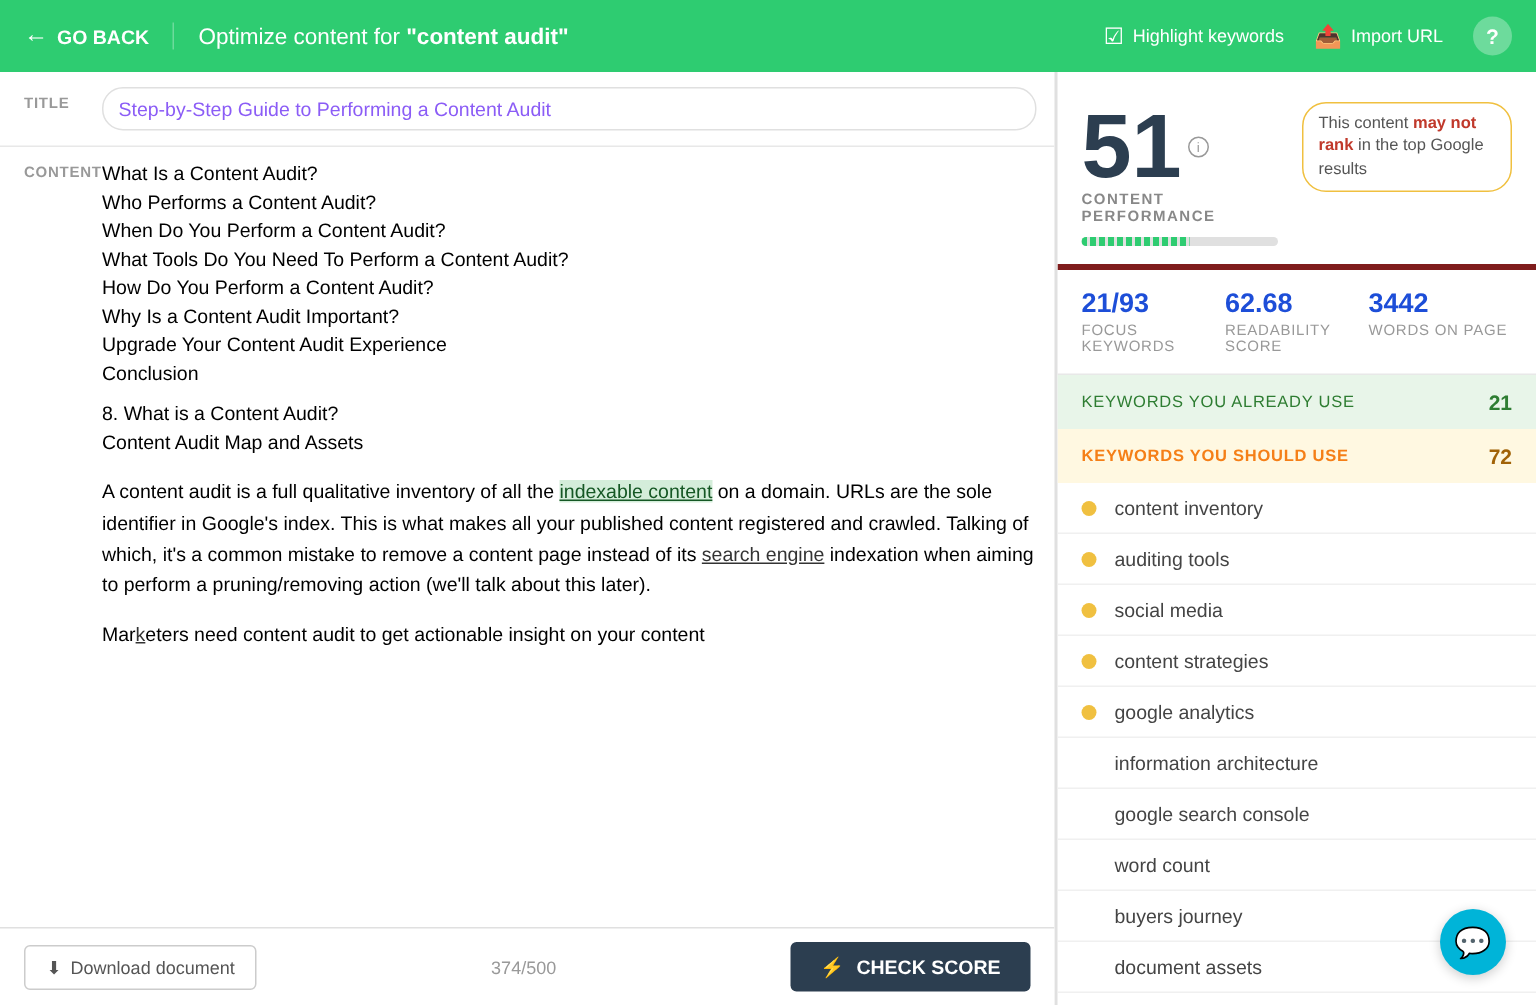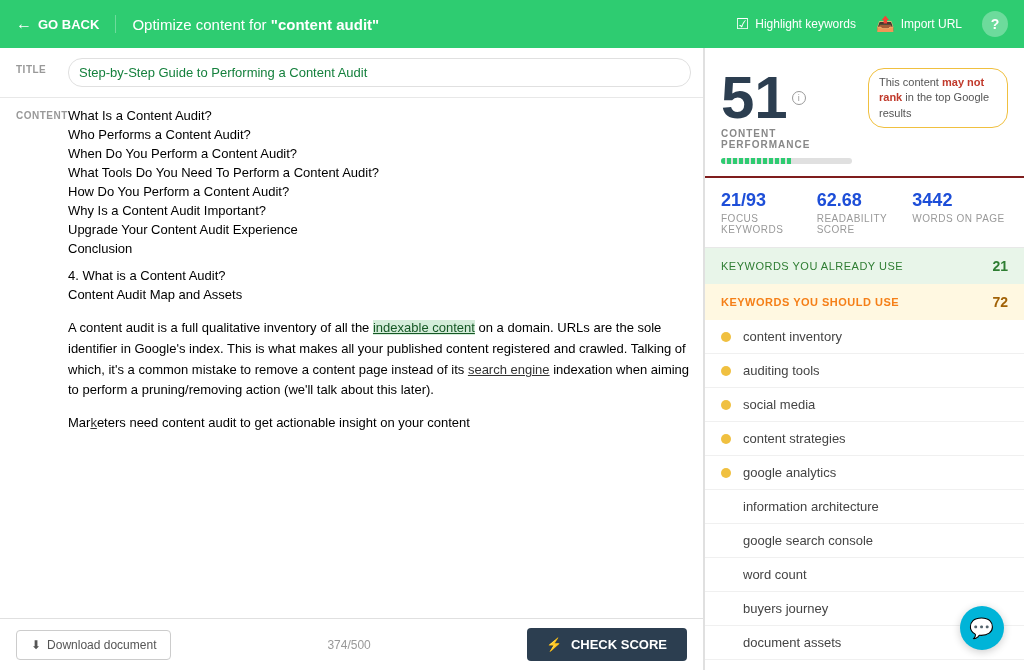--- a/index.html
+++ b/index.html
@@ -52,21 +52,21 @@
       padding: 10px 0;
     }
     .field-label {
       width: 68px; min-width: 68px;
       font-size: 10px; font-weight: 700; color: #999;
       letter-spacing: 0.5px; text-transform: uppercase;
       padding: 6px 12px 0 16px;
     }
     .title-input {
       flex: 1; border: 1px solid #e0e0e0; border-radius: 14px;
-      padding: 6px 10px; font-size: 13px; color: #15803d;
+      padding: 6px 10px; font-size: 13px; color: #8b5cf6;
       margin-right: 12px; outline: none;
       font-family: inherit;
     }
     .content-area-wrapper {
       flex: 1; display: flex; overflow: hidden;
     }
     .content-label-col {
       width: 68px; min-width: 68px;
       padding: 12px 12px 0 16px;
       font-size: 10px; font-weight: 700; color: #999;
@@ -96,21 +96,21 @@
     
     .right-panel {
       width: 320px; min-width: 320px; background: white;
       display: flex; flex-direction: column; overflow-y: auto;
       border-left: 1px solid #e0e0e0;
     }
 
     
     .score-section {
       padding: 20px 16px 12px;
-      border-bottom: 2px solid #7f1d1d;
+      border-bottom: 4px solid #7f1d1d;
     }
     .score-row { display: flex; align-items: flex-start; gap: 16px; }
     .score-number {
       font-size: 60px; font-weight: 900; color: #2c3e50; line-height: 1;
     }
     .score-info-icon {
       display: inline-flex; align-items: center; justify-content: center;
       width: 14px; height: 14px; border-radius: 50%; border: 1px solid #999;
       font-size: 9px; color: #999; margin-left: 4px;
     }
@@ -231,21 +231,21 @@
       <div class="content-label-col">CONTENT</div>
       <div style="flex:1; overflow-y:scroll; padding: 10px 12px 10px 0;">
         <p style="margin-bottom:4px;">What Is a Content Audit?</p>
         <p style="margin-bottom:4px;">Who Performs a Content Audit?</p>
         <p style="margin-bottom:4px;">When Do You Perform a Content Audit?</p>
         <p style="margin-bottom:4px;">What Tools Do You Need To Perform a Content Audit?</p>
         <p style="margin-bottom:4px;">How Do You Perform a Content Audit?</p>
         <p style="margin-bottom:4px;">Why Is a Content Audit Important?</p>
         <p style="margin-bottom:4px;">Upgrade Your Content Audit Experience</p>
         <p style="margin-bottom:12px;">Conclusion</p>
-        <p style="margin-bottom:4px;">4. What is a Content Audit?</p>
+        <p style="margin-bottom:4px;">8. What is a Content Audit?</p>
         <p style="margin-bottom:16px;">Content Audit Map and Assets</p>
         <p style="margin-bottom:12px; line-height:1.6;">
           A content audit is a full qualitative inventory of all the <span class="highlight-green">indexable content</span> on a domain. URLs are the sole identifier in Google's index. This is what makes all your published content registered and crawled. Talking of which, it's a common mistake to remove a content page instead of its <span class="highlight-underline">search engine</span> indexation when aiming to perform a pruning/removing action (we'll talk about this later).
         </p>
         <p style="line-height:1.6;">
           Mar<span class="highlight-underline">k</span>eters need content audit to get actionable insight on your content
         </p>
       </div>
     </div>
 

